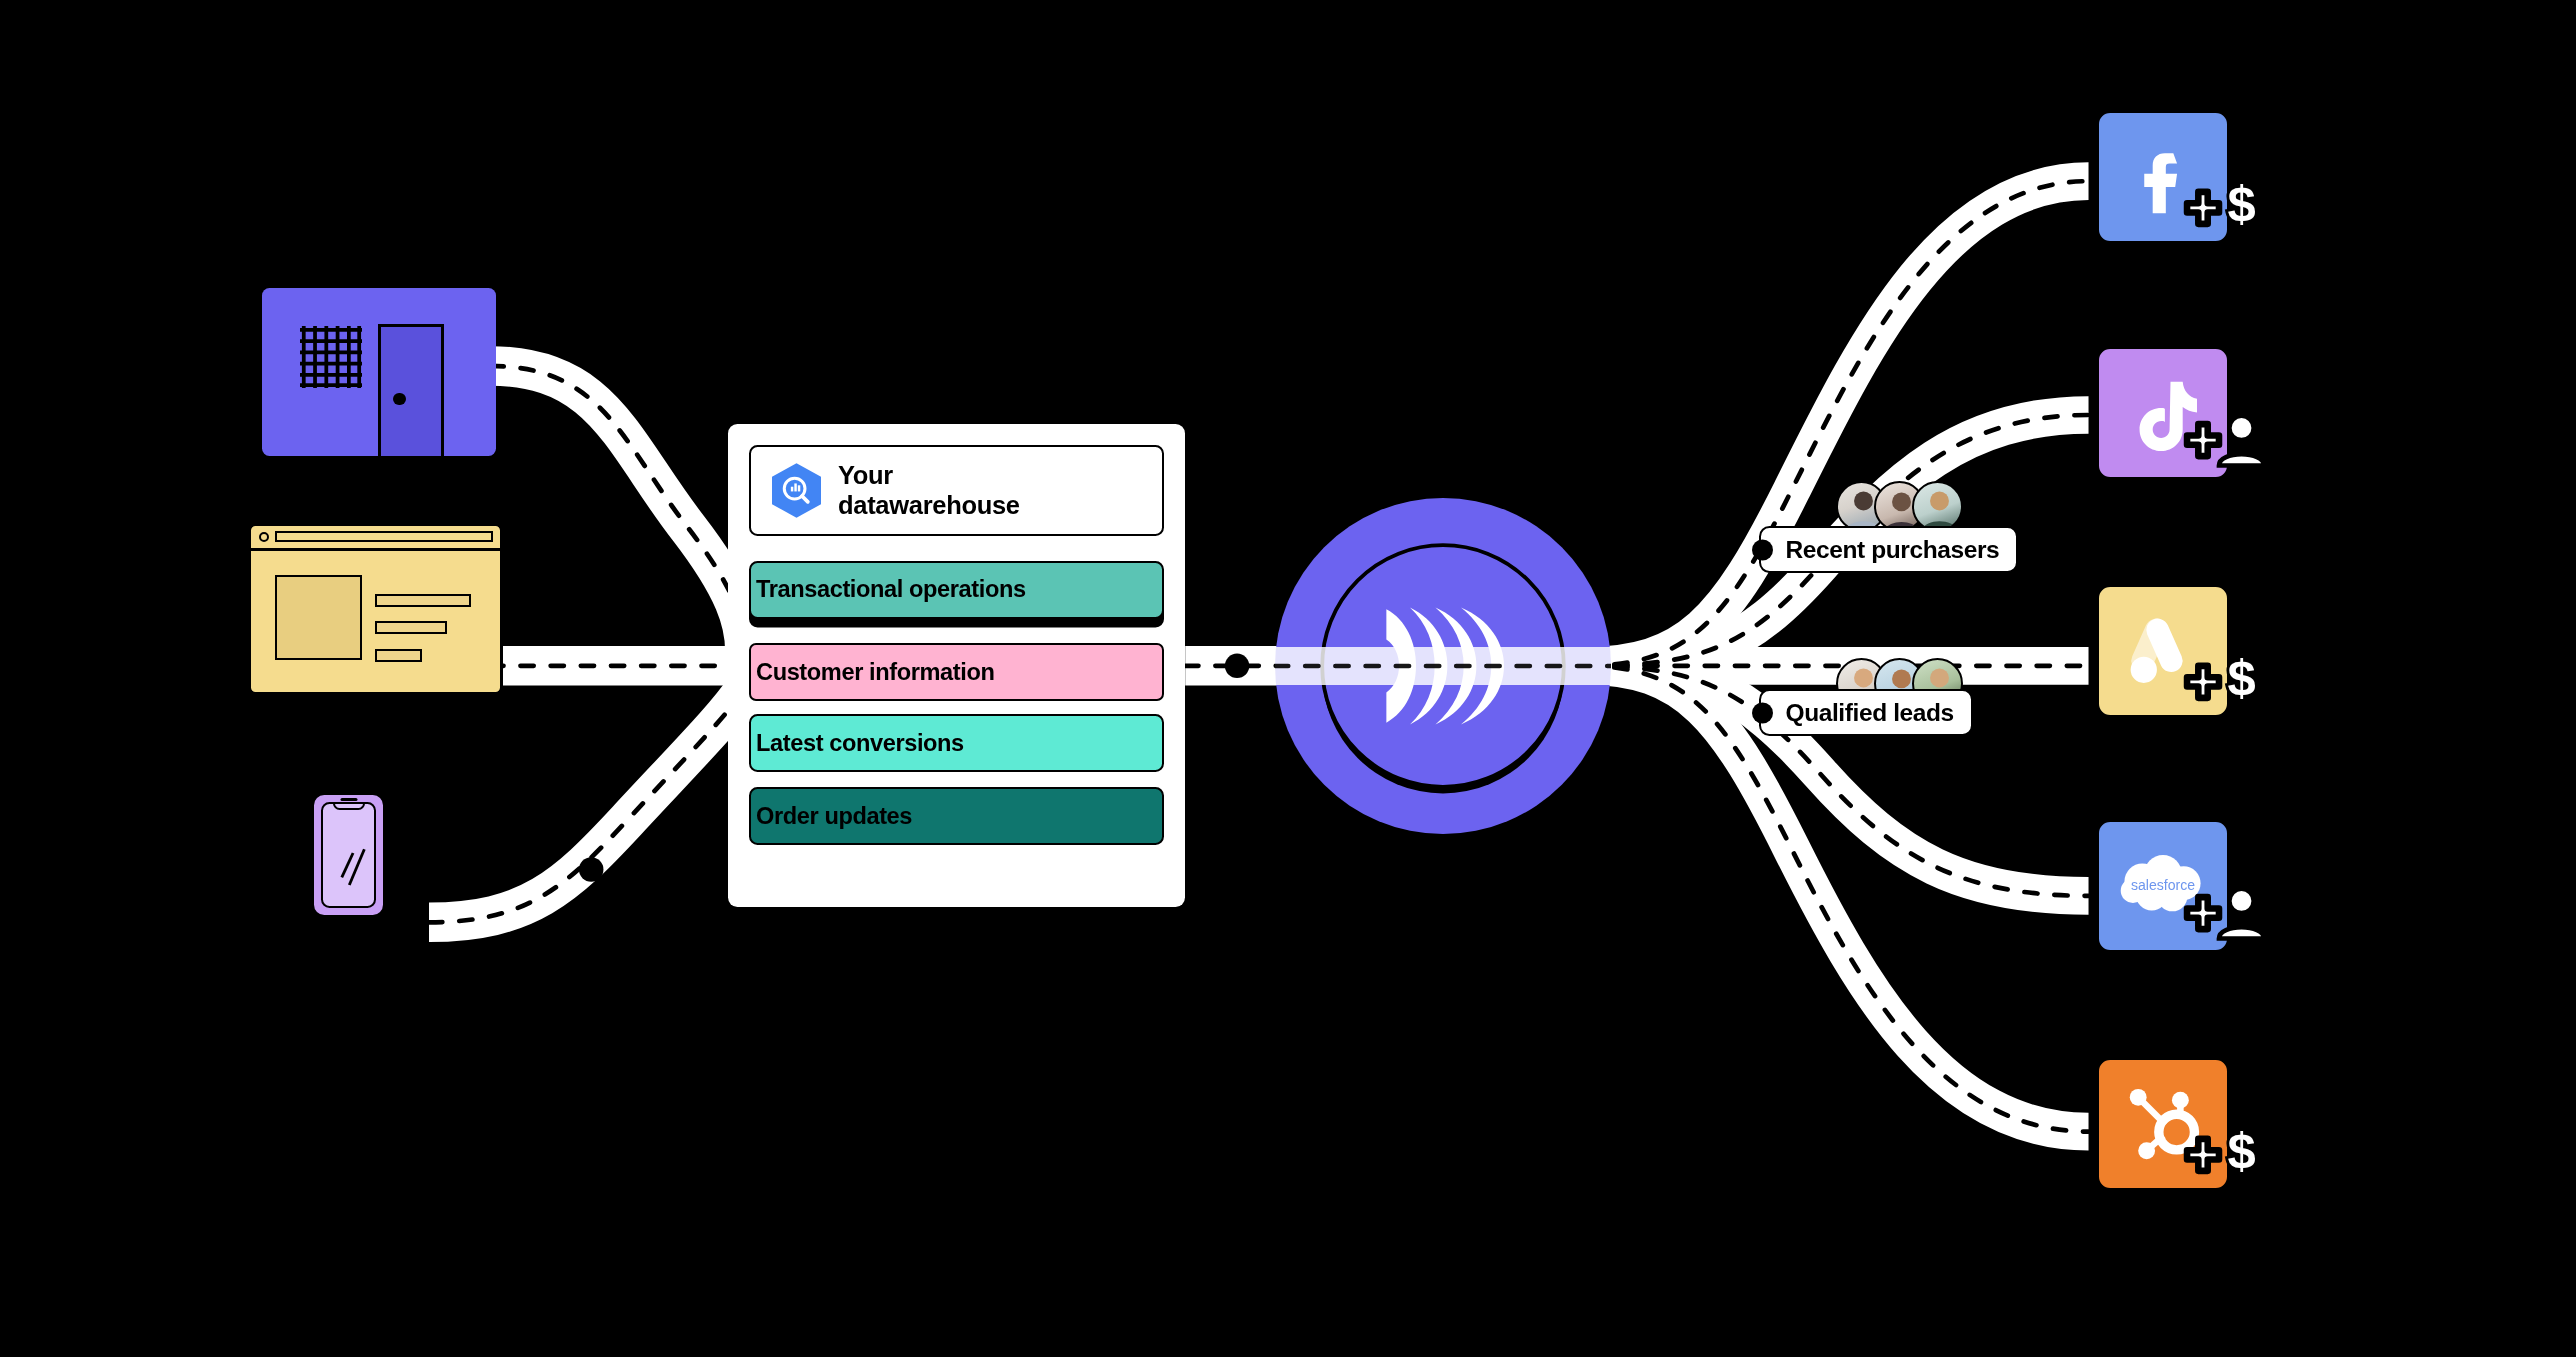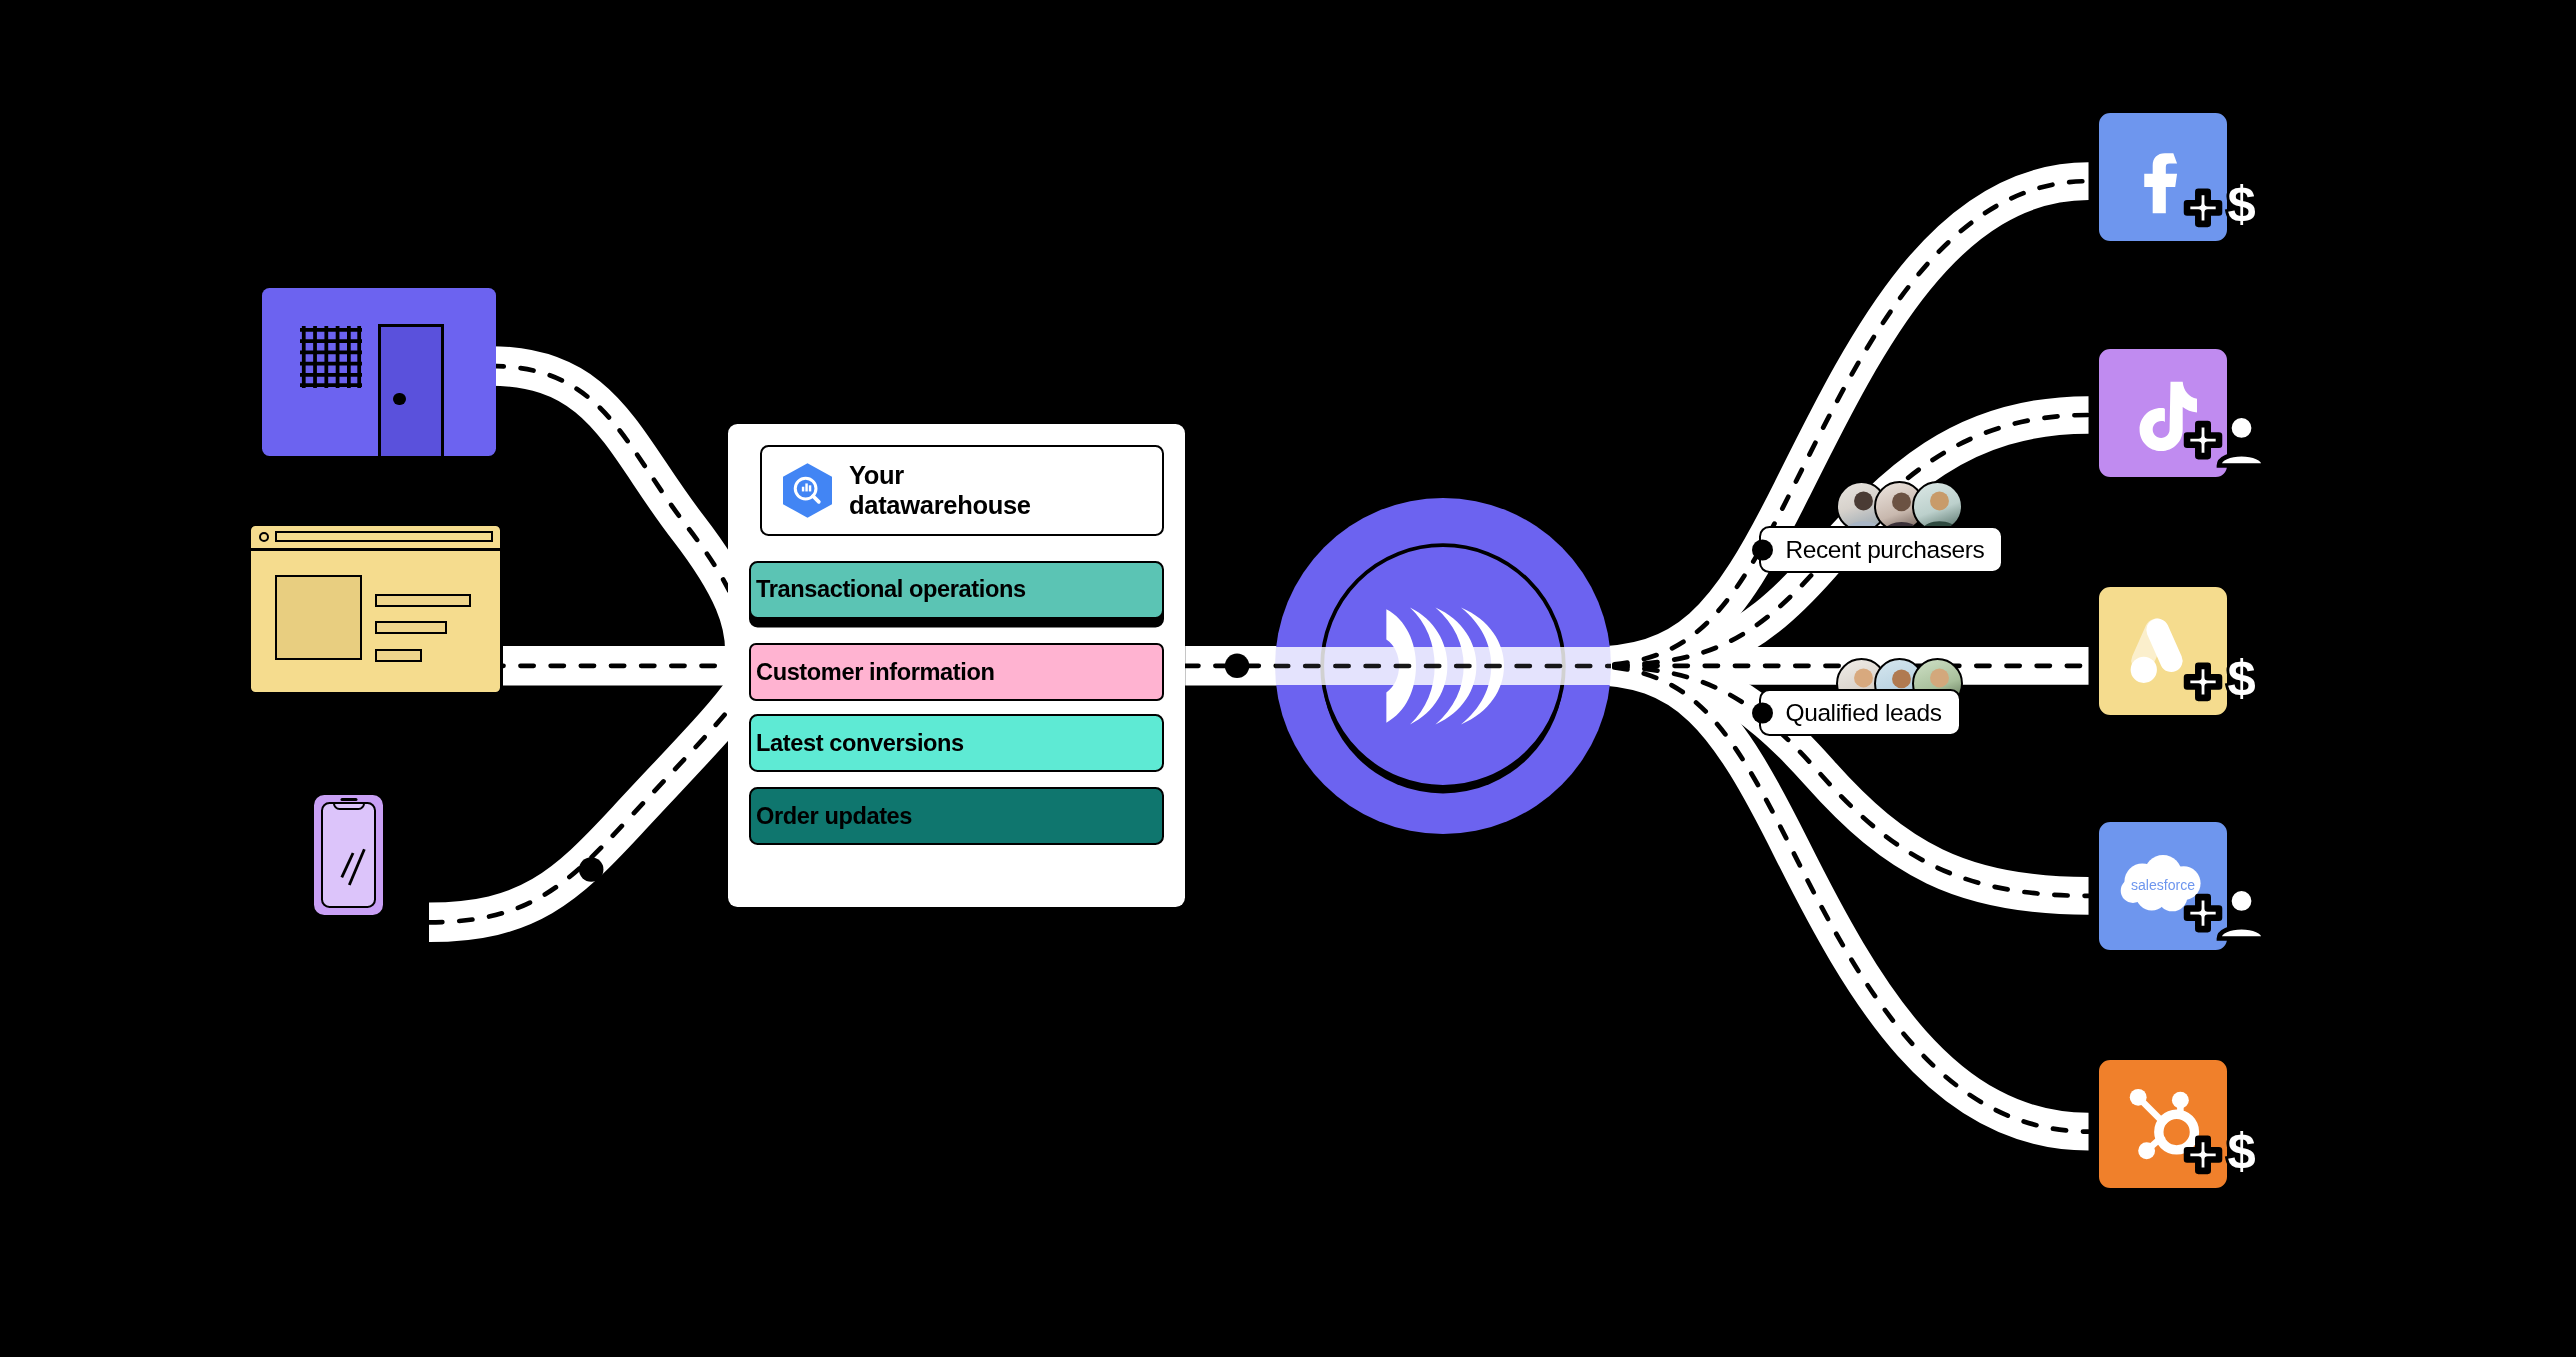--- a/index.html
+++ b/index.html
@@ -44,21 +44,21 @@
                width:32px;height:8.5px;background:#DCC4FA;border:2.8px solid #000;
                border-top:none;border-radius:0 0 6.6px 6.6px;box-sizing:border-box;}
   .phone-bar{position:absolute;left:50%;top:2.8px;transform:translateX(-50%);
              width:17px;height:2.8px;background:#000;border-radius:1.9px;z-index:2;}
 
   
   #card{position:absolute;background:#fff;border-radius:9.4px;
         padding:21px;box-sizing:border-box;}
   .wh-box{border:2.8px solid #000;border-radius:8.5px;background:#fff;
           height:91px;display:flex;align-items:center;gap:17px;padding:0 21px;
-          box-sizing:border-box;margin-left:11px;}
+          box-sizing:border-box;}
   .wh-title{font-size:25.5px;font-weight:bold;line-height:1.14;color:#000;
             letter-spacing:-0.3px;}
   .pill{border:2.8px solid #000;border-radius:8.5px;height:58px;
         display:flex;align-items:center;padding:0 5px;box-sizing:border-box;
         font-size:23.6px;font-weight:bold;color:#000;letter-spacing:-0.4px;}
   .pill.shadow{box-shadow:0 8.5px 0 0 #000;}
 
   
   #hub{position:absolute;}
 
@@ -69,21 +69,21 @@
   .badge{position:absolute;right:-43px;bottom:3.8px;width:87px;height:62px;}
 
   
   .aud{position:absolute;}
   .aud-faces{position:absolute;display:flex;}
   .face{width:51px;height:51px;border-radius:50%;border:2.8px solid #000;
         box-sizing:border-box;margin-left:-13.2px;overflow:hidden;position:relative;}
   .face:first-child{margin-left:0;}
   .chip{position:relative;background:#fff;border:2.8px solid #000;border-radius:10.4px;
         height:47px;display:inline-flex;align-items:center;padding:0 17px 0 24.5px;
-        box-sizing:border-box;font-size:24.5px;font-weight:normal;color:#000;
+        box-sizing:border-box;font-size:24.5px;font-weight:bold;color:#000;
         letter-spacing:-0.4px;white-space:nowrap;}
   .chip-dot{position:absolute;left:-9.4px;top:50%;transform:translateY(-50%);
             width:21px;height:21px;border-radius:50%;background:#000;}
 </style>
 </head>
 <body>
 
 <div id="stage">
 
   <svg id="roads" viewBox="0 0 2732 1440">

